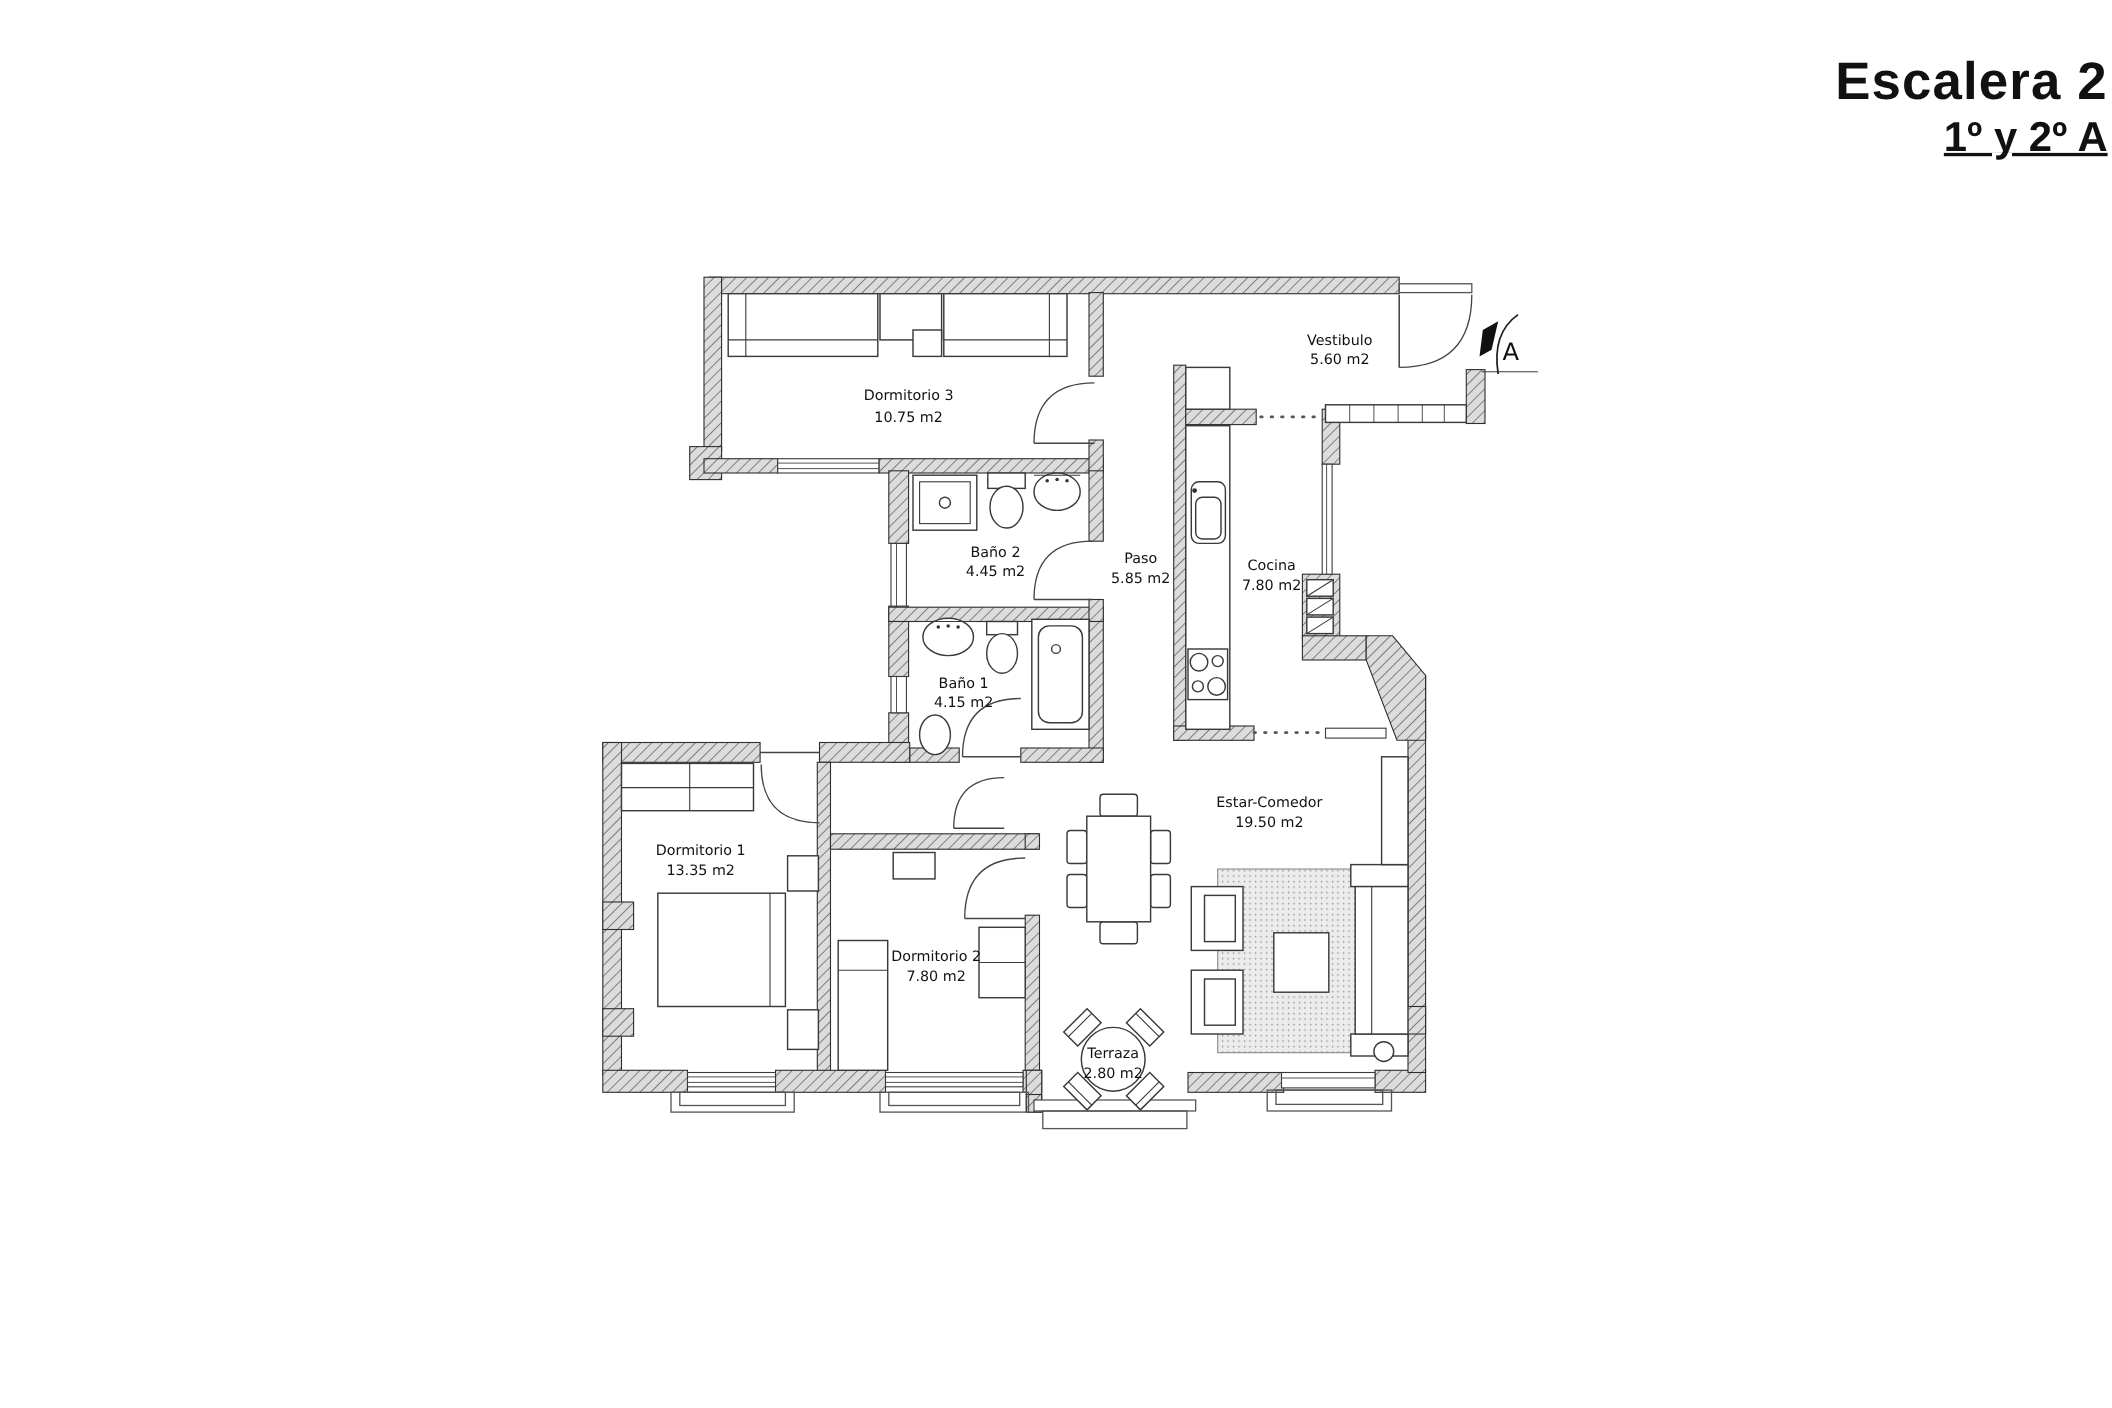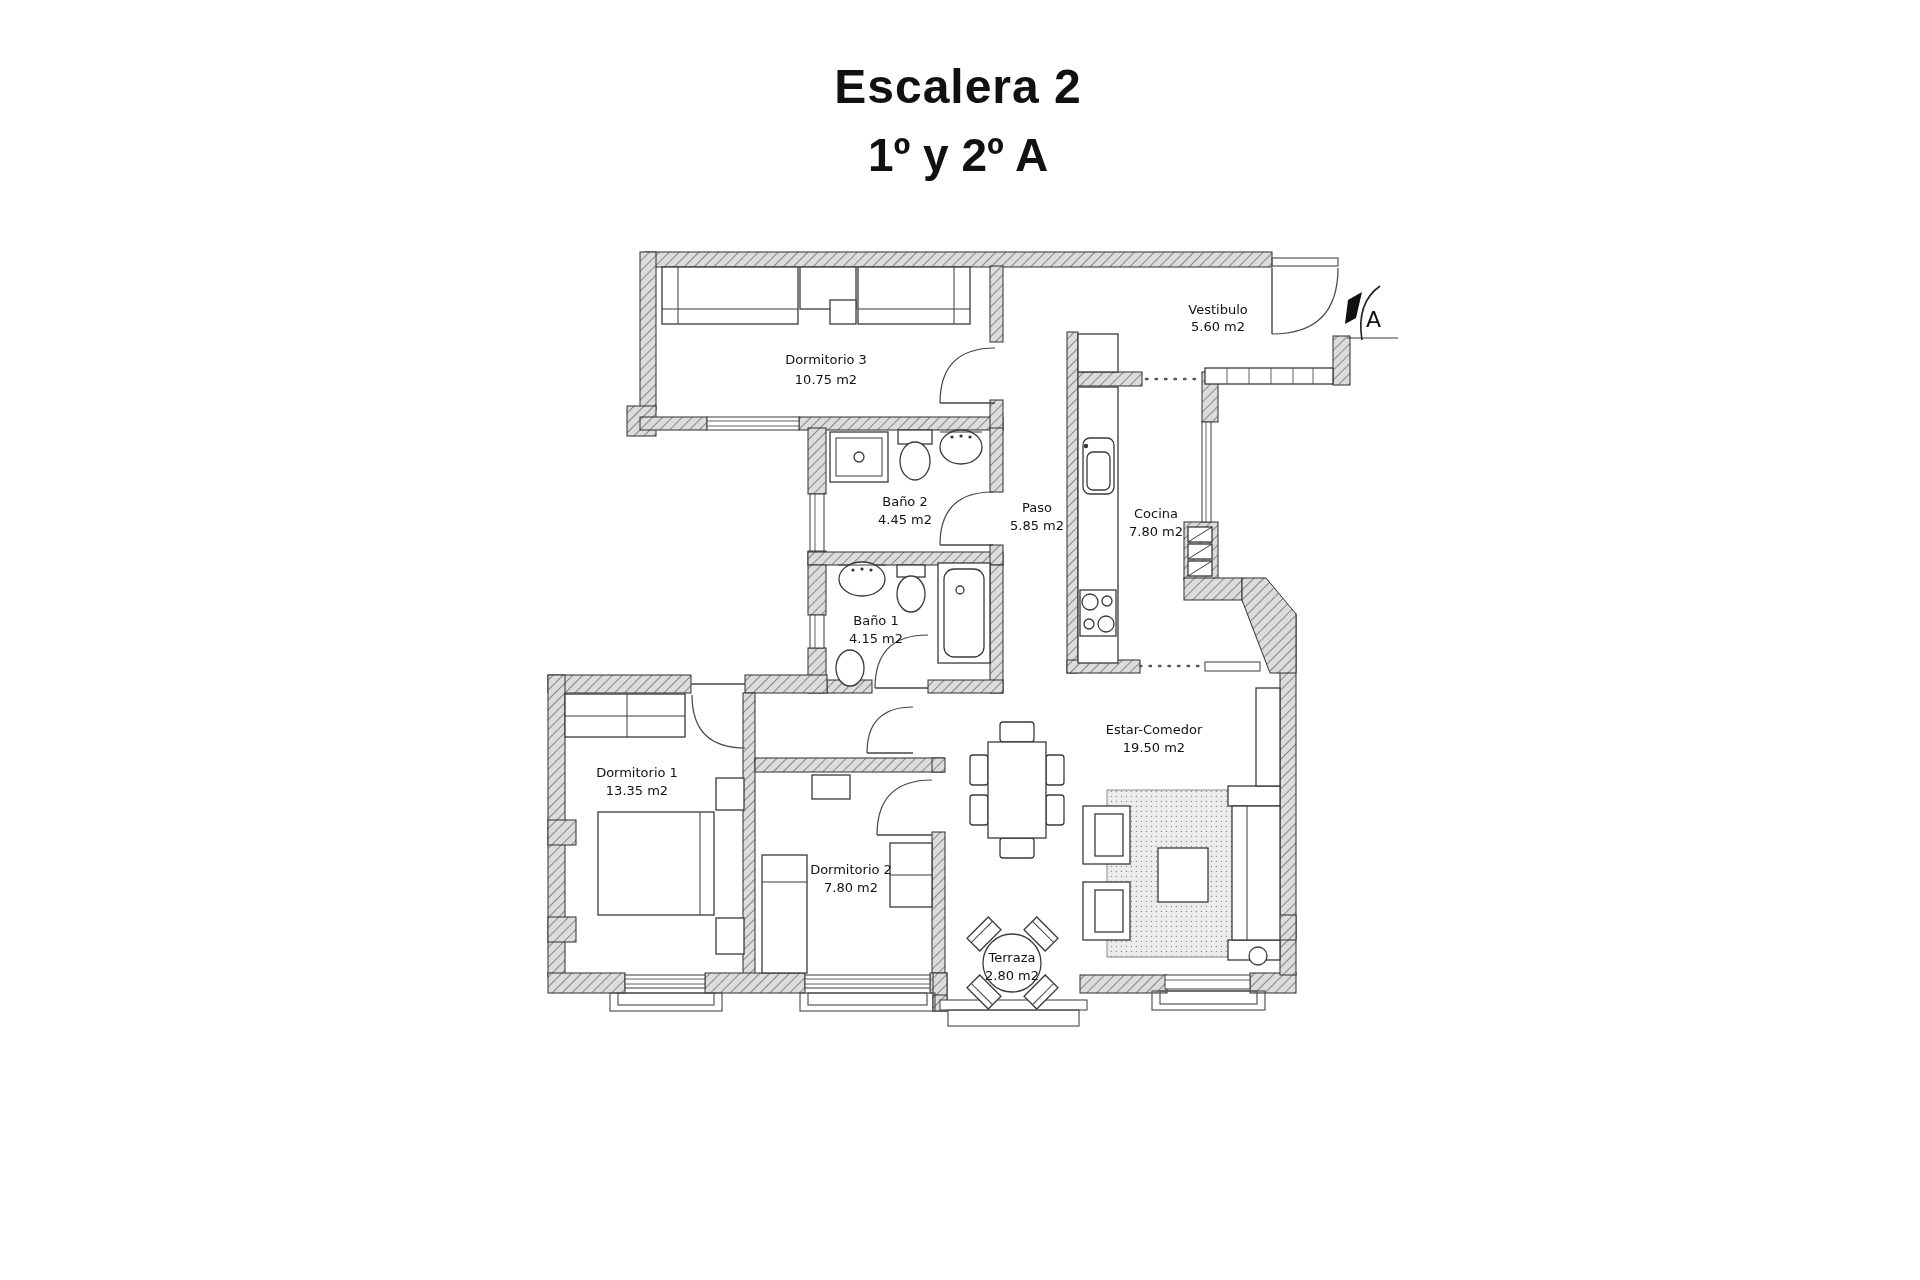--- a/index.html
+++ b/index.html
@@ -1,20 +1,20 @@
 <!DOCTYPE html>
 <html><head>
 <meta charset="utf-8">
 <style>
   html,body{margin:0;padding:0;background:#fff;}
   #stage{position:relative;width:1920px;height:1280px;background:#ffffff;overflow:hidden;
          font-family:"Liberation Sans",sans-serif;}
-  #titleblock{position:absolute;top:62px;left:0;width:1916px;text-align:center;color:#111;}
+  #titleblock{position:absolute;top:50px;left:0;width:1916px;text-align:right;color:#111;}
   #main-title{font-size:48px;font-weight:bold;letter-spacing:1px;line-height:1.05;}
-  #sub-title{font-size:46px;font-weight:bold;margin-top:16px;}
+  #sub-title{font-size:38px;font-weight:bold;margin-top:4px;text-decoration:underline;}
   svg{position:absolute;left:0;top:0;}
   .wall{fill:url(#hatch);stroke:#2e2e2e;stroke-width:1;}
   .fixture{fill:#ffffff;stroke:#3a3a3a;stroke-width:1.3;}
   .fixline{stroke:#3a3a3a;stroke-width:1;fill:none;}
   .door{stroke:#444;stroke-width:1.2;fill:none;}
   .leaf{stroke:#444;stroke-width:1.4;}
   .window{fill:#ffffff;stroke:#3a3a3a;stroke-width:1;}
   .wline{stroke:#3a3a3a;stroke-width:0.8;}
   .bay{fill:none;stroke:#555;stroke-width:1.2;}
   .rug{fill:url(#dots);stroke:#8a8a8a;stroke-width:1;}

